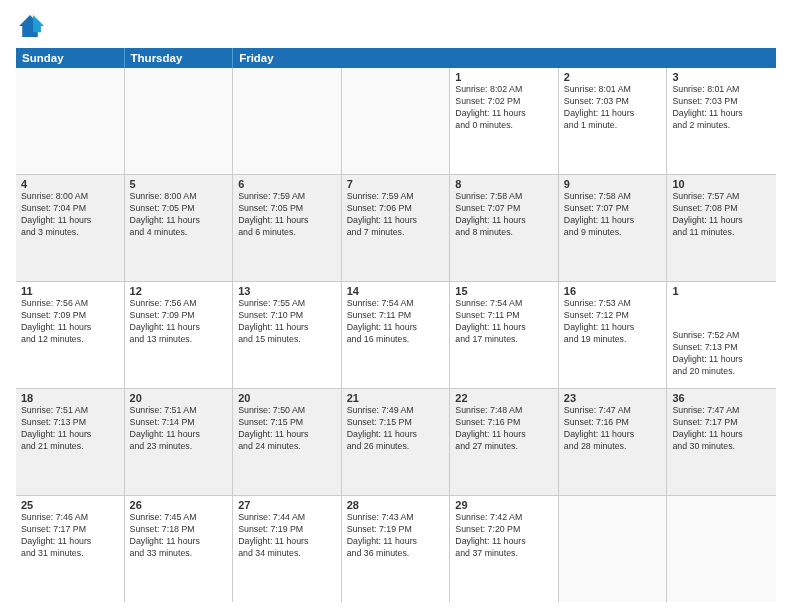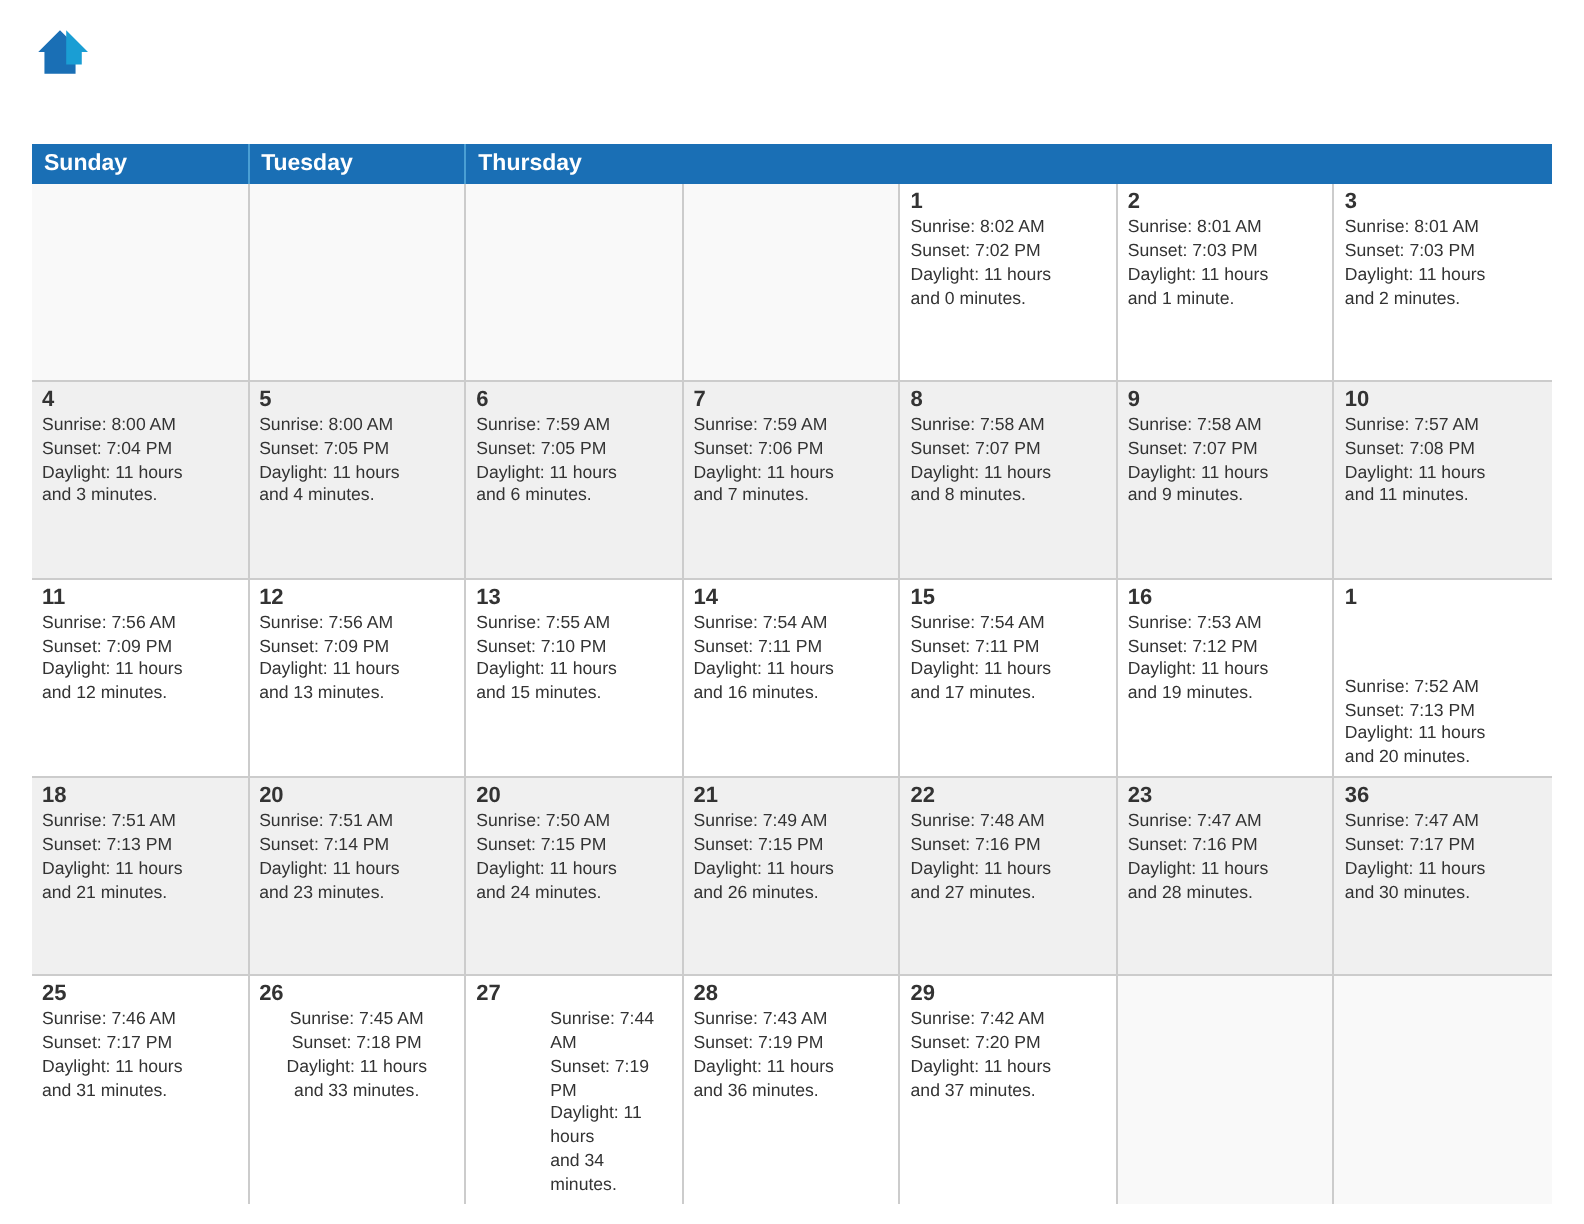--- a/index.html
+++ b/index.html
@@ -56,21 +56,20 @@
     }
     .calendar {
       flex: 1;
       display: flex;
       flex-direction: column;
     }
     .cal-header-row {
       display: grid;
       grid-template-columns: repeat(7, 1fr);
       background: #1a6fb5;
-      margin-top: 24px;
     }
     .cal-header-cell {
       color: #fff;
       font-size: 11.5px;
       font-weight: bold;
       padding: 4px 6px;
       border-right: 1px solid #4a9fd4;
       text-align: left;
     }
     .cal-header-cell:last-child { border-right: none; }
@@ -128,22 +127,22 @@
     </div>
     <div class="title-block">
       <div class="main-title"></div>
       <div class="subtitle"></div>
     </div>
   </div>
 
   <div class="calendar">
     <div class="cal-header-row">
     <div class="cal-header-cell">Sunday</div>
-        <div class="cal-header-cell">Tuesday</div>
         <div class="cal-header-cell">Thursday</div>
+        <div class="cal-header-cell">Friday</div>
       </div>
     <div class="cal-body">
     <div class="cal-week">
           <div class="cal-cell empty"></div>
           <div class="cal-cell empty"></div>
           <div class="cal-cell empty"></div>
           <div class="cal-cell empty"></div>
           <div class="cal-cell">
             <span class="day-num">1</span>
             <div class="day-info" style="white-space: pre-line;">Sunrise: 8:02 AM
@@ -322,28 +321,28 @@
         <div class="cal-week">
           <div class="cal-cell">
             <span class="day-num">25</span>
             <div class="day-info" style="white-space: pre-line;">Sunrise: 7:46 AM
 Sunset: 7:17 PM
 Daylight: 11 hours
 and 31 minutes.</div>
           </div>
           <div class="cal-cell">
             <span class="day-num">26</span>
-            <div class="day-info" style="white-space: pre-line; text-align: center;">Sunrise: 7:45 AM
+            <div class="day-info" style="white-space: pre-line;">Sunrise: 7:45 AM
 Sunset: 7:18 PM
 Daylight: 11 hours
 and 33 minutes.</div>
           </div>
           <div class="cal-cell">
             <span class="day-num">27</span>
-            <div class="day-info" style="white-space: pre-line; margin-left: 37px;">Sunrise: 7:44 AM
+            <div class="day-info" style="white-space: pre-line;">Sunrise: 7:44 AM
 Sunset: 7:19 PM
 Daylight: 11 hours
 and 34 minutes.</div>
           </div>
           <div class="cal-cell">
             <span class="day-num">28</span>
             <div class="day-info" style="white-space: pre-line;">Sunrise: 7:43 AM
 Sunset: 7:19 PM
 Daylight: 11 hours
 and 36 minutes.</div>

